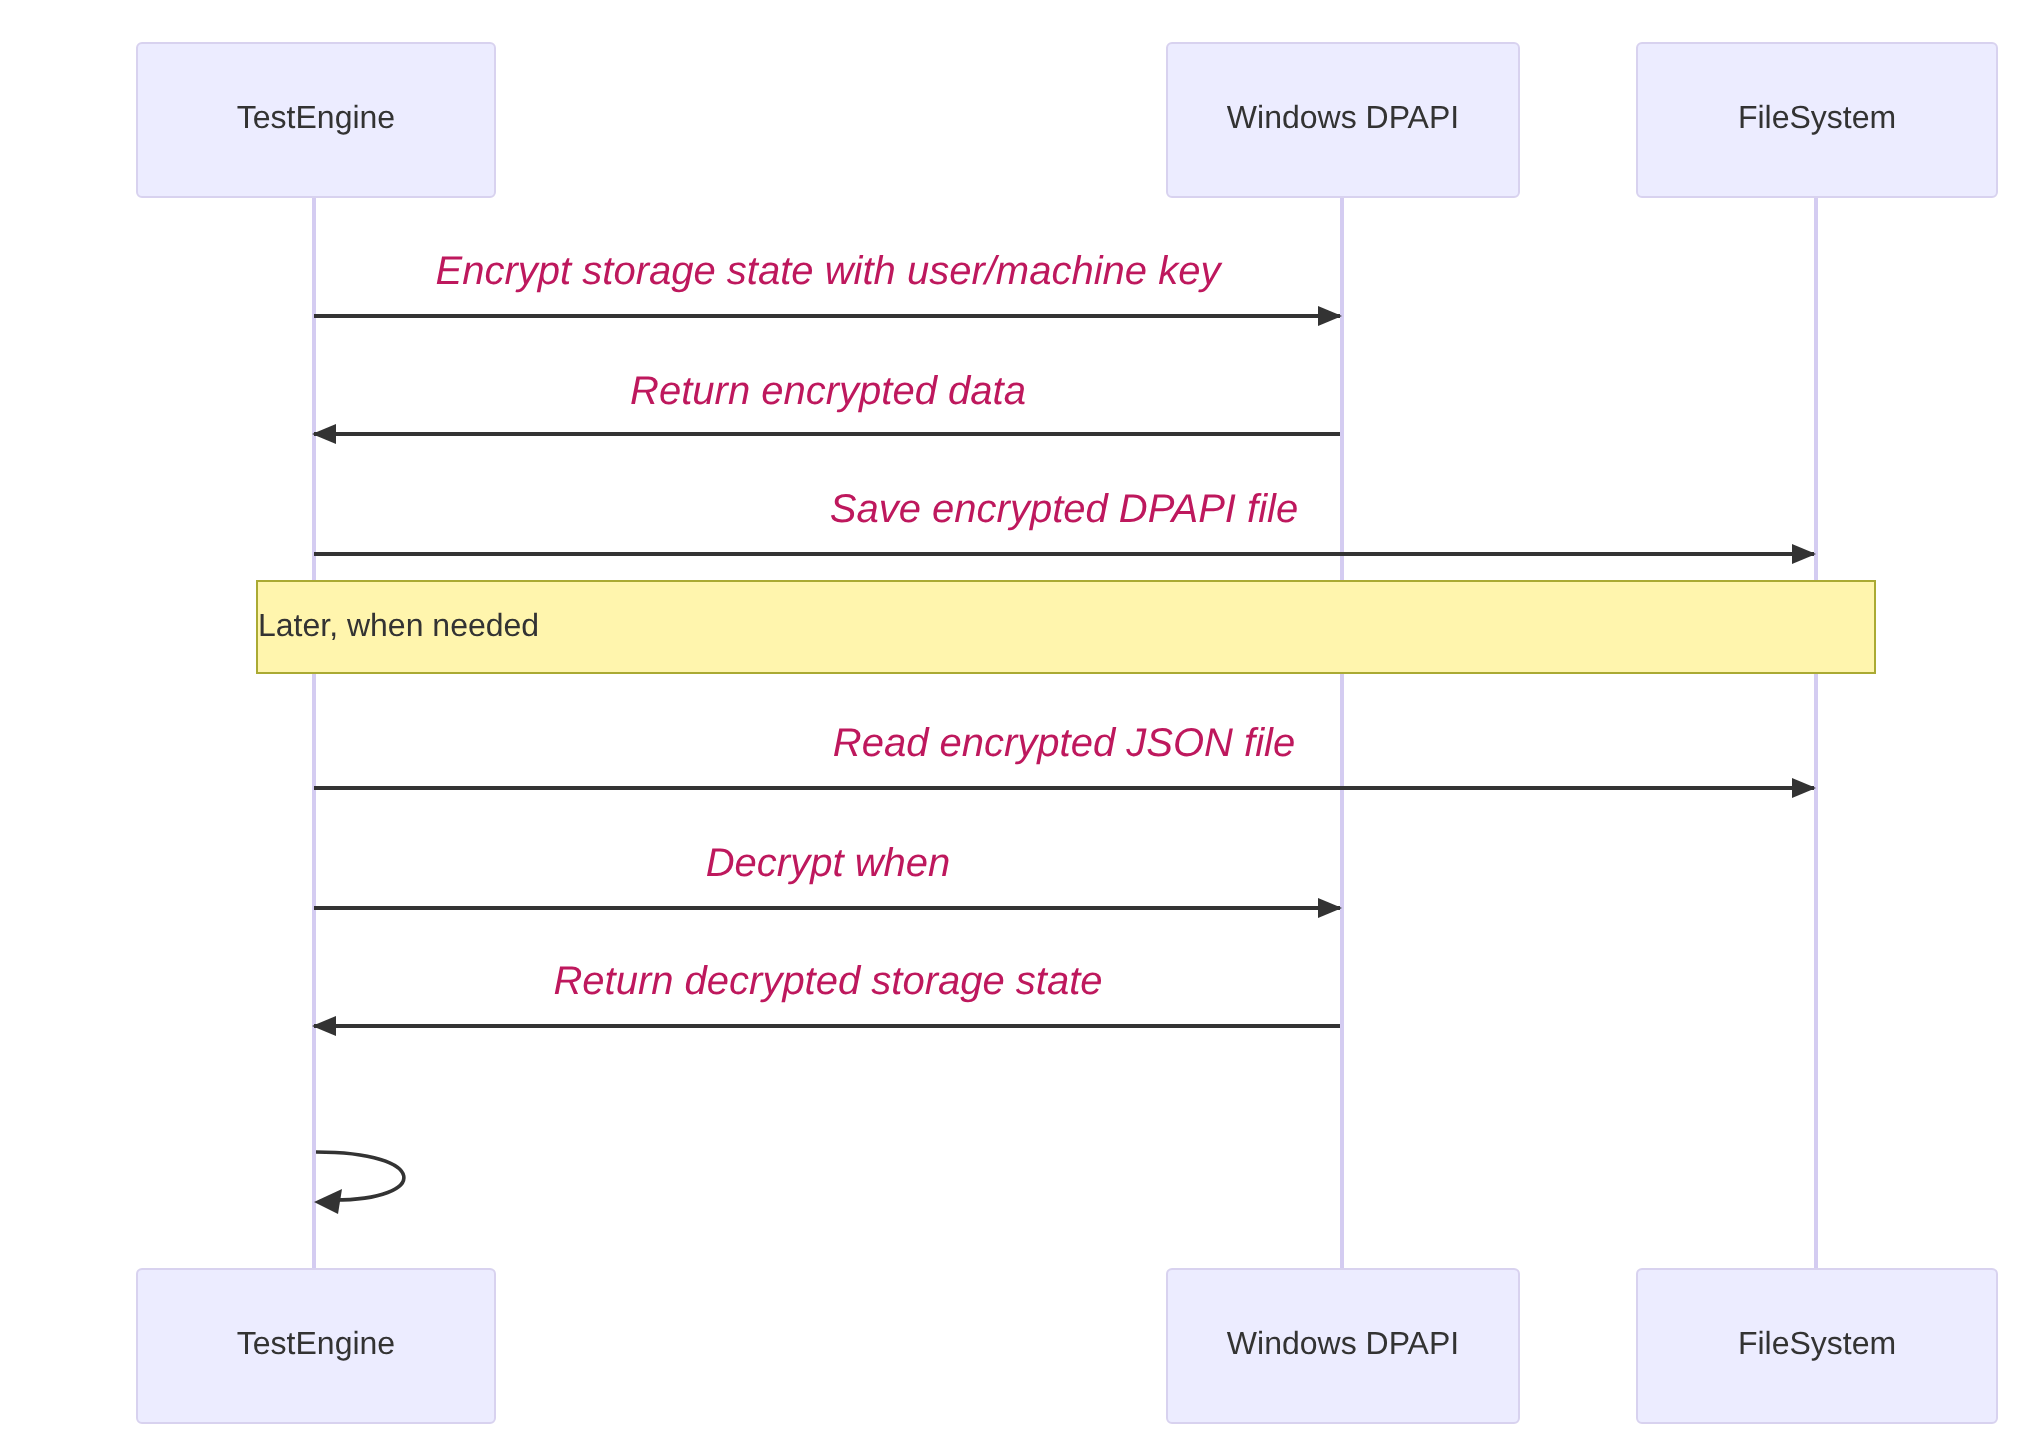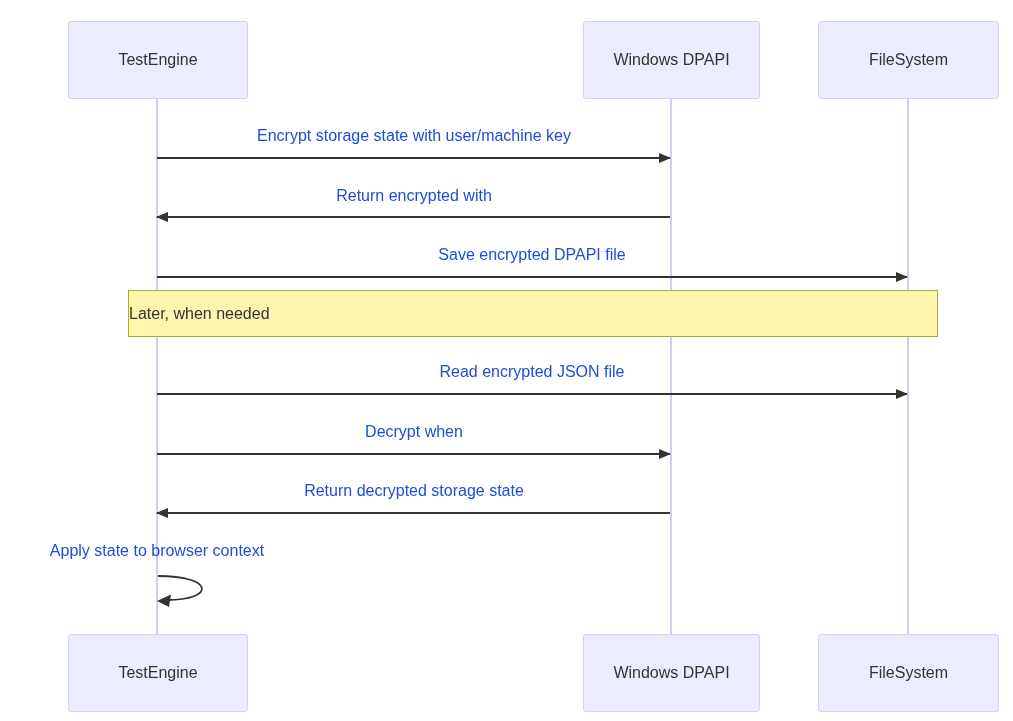--- a/index.html
+++ b/index.html
@@ -32,23 +32,24 @@
     display: flex;
     align-items: center;
     justify-content: center;
     font-size: 16px;
     color: #333333;
   }
   .msg-label {
     position: absolute;
     transform: translateX(-50%);
     white-space: nowrap;
-    font-size: 16px;
-    color: #1d4ed8;
+    font-size: 20px;
+    color: #be185d;
     line-height: 18px;
+    font-style: italic;
   }
   .arrow {
     position: absolute;
     height: 2px;
     background: #333333;
   }
   .arrow.right::after {
     content: "";
     position: absolute;
     right: -1px;
@@ -106,40 +107,39 @@
   <div class="actor-box" style="left:583px; top:21px; width:175px;">
     <span>Windows DPAPI</span>
   </div>
   <div class="actor-box" style="left:818px; top:21px; width:179px;">
     <span>FileSystem</span>
   </div>
 
   <div class="msg-label" style="left:414px; top:127px;">Encrypt storage state with user/machine key</div>
   <div class="arrow right" style="left:157px; top:157px; width:513px;"></div>
 
-  <div class="msg-label" style="left:414px; top:187px;">Return encrypted with</div>
+  <div class="msg-label" style="left:414px; top:187px;">Return encrypted data</div>
   <div class="arrow left" style="left:157px; top:216px; width:513px;"></div>
 
   <div class="msg-label" style="left:532px; top:246px;">Save encrypted DPAPI file</div>
   <div class="arrow right" style="left:157px; top:276px; width:750px;"></div>
 
   <div class="note">
     <span>Later, when needed</span>
   </div>
 
   <div class="msg-label" style="left:532px; top:363px;">Read encrypted JSON file</div>
   <div class="arrow right" style="left:157px; top:393px; width:750px;"></div>
 
   <div class="msg-label" style="left:414px; top:423px;">Decrypt when</div>
   <div class="arrow right" style="left:157px; top:453px; width:513px;"></div>
 
   <div class="msg-label" style="left:414px; top:482px;">Return decrypted storage state</div>
   <div class="arrow left" style="left:157px; top:512px; width:513px;"></div>
 
-  <div class="msg-label" style="left:157px; top:542px;">Apply state to browser context</div>
   <svg class="self-loop" width="70" height="42" viewBox="0 0 70 42">
     <path d="M1,7 C58,7 58,31 10,31" fill="none" stroke="#333333" stroke-width="1.8"></path>
     <polygon points="0,32 14,25.5 12,38" fill="#333333"></polygon>
   </svg>
 
   <div class="actor-box" style="left:68px; top:634px; width:178px;">
     <span>TestEngine</span>
   </div>
   <div class="actor-box" style="left:583px; top:634px; width:175px;">
     <span>Windows DPAPI</span>

